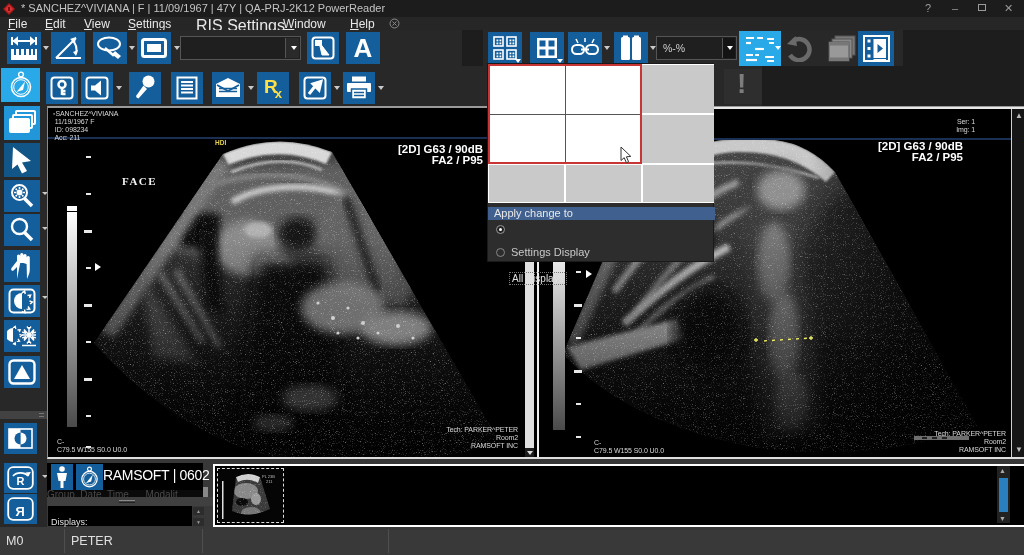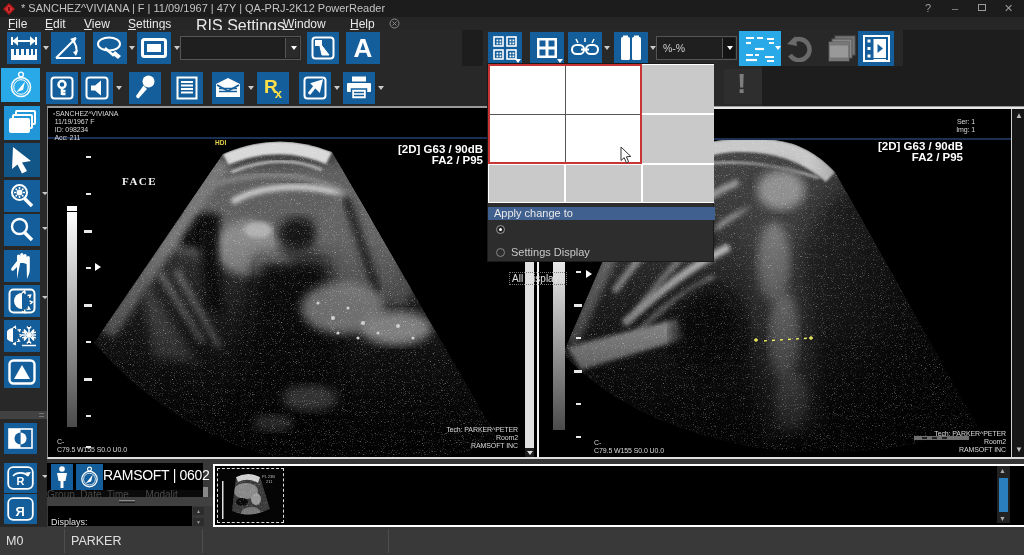--- a/index.html
+++ b/index.html
@@ -675,21 +675,21 @@
       <div class="abs" style="left:2px;top:1px;color:#aaa;font-size:7px;">▲</div>
       <div class="abs" style="left:2px;top:12px;width:9px;height:34px;background:#2a7fbf;"></div>
       <div class="abs" style="left:2px;bottom:1px;color:#aaa;font-size:7px;">▼</div>
     </div>
   </div>
 </div>
 
 <div class="abs" style="left:0;top:527px;width:1024px;height:28px;background:#393939;">
   <div class="abs" style="left:6px;top:7px;font-size:12.5px;color:#e0e0e0;">M0</div>
   <div class="abs" style="left:64px;top:2px;width:1px;height:24px;background:#4e4e4e;"></div>
-  <div class="abs" style="left:71px;top:7px;font-size:12.5px;color:#e0e0e0;">PARKER</div>
+  <div class="abs" style="left:71px;top:7px;font-size:12.5px;color:#e0e0e0;">PETER</div>
   <div class="abs" style="left:202px;top:2px;width:1px;height:24px;background:#4e4e4e;"></div>
   <div class="abs" style="left:388px;top:2px;width:1px;height:24px;background:#4e4e4e;"></div>
 </div>
 
 <div id="popup" class="abs" style="left:487px;top:63px;width:227px;height:199px;background:#2d2d2d;border:1px solid #1a1a1a;">
 
   <div class="abs" style="left:153px;top:0px;width:73px;height:100px;background:#fff;"></div>
   <div class="abs" style="left:0px;top:100px;width:226px;height:39px;background:#fff;"></div>
 
   <div class="abs" style="left:154px;top:1px;width:72px;height:48px;background:#c9c9c9;"></div>

